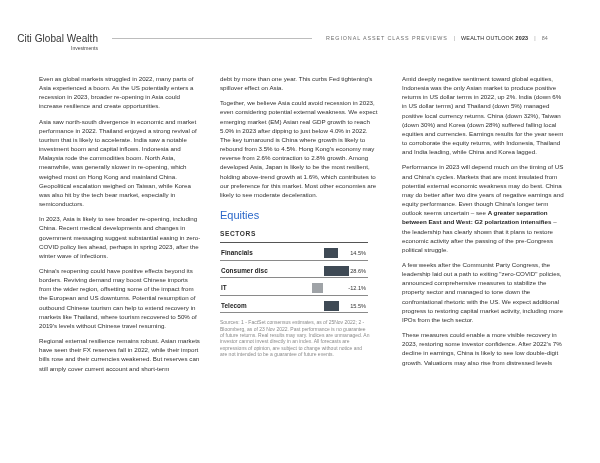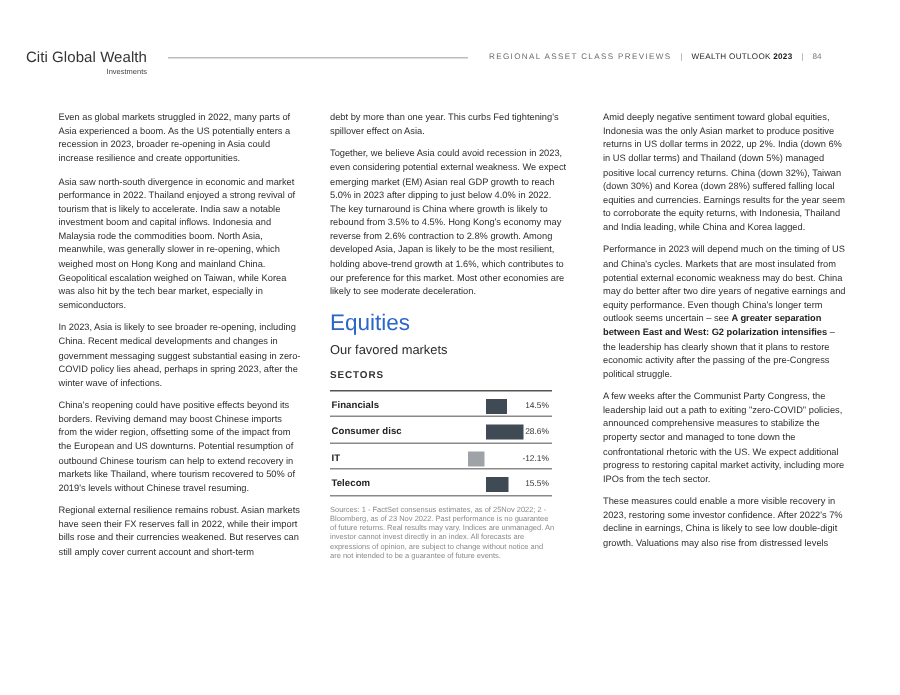--- a/index.html
+++ b/index.html
@@ -18,21 +18,21 @@
   .running-head .pub b { font-weight: bold; }
   .running-head .page { color: #777; }
 
   .col { position: absolute; top: 74px; font-size: 6.2px; line-height: 9.15px; color: #2f2f2f; }
   .col p { margin-bottom: 6px; }
   .col1 { left: 39px; width: 162px; }
   .col2 { left: 220px; width: 158px; top: 74px; }
   .col3 { left: 402px; width: 164px; }
   .col3 b { font-weight: bold; color: #1f1f1f; }
 
-  .equities-title { font-size: 15px; color: #255be3; margin-top: 12px; margin-bottom: 9px; color: #2a67c9; }
+  .equities-title { font-size: 11px; color: #255be3; margin-top: 12px; margin-bottom: 9px; color: #2a67c9; }
   .fav-title { font-size: 8.6px; color: #2a2a2a; margin-bottom: 8px; }
   .sectors-head { font-size: 6.6px; font-weight: bold; letter-spacing: 0.6px; color: #333; padding-bottom: 4px; border-bottom: 1px solid #555; width: 148px; }
   .sector-row { position: relative; height: 17.5px; border-bottom: 1px solid #8a8a8a; width: 148px; }
   .sector-row .lbl { position: absolute; left: 1px; top: 5px; font-size: 6.4px; color: #222; font-weight: bold; letter-spacing: 0.05px; }
   .sector-row .bar { position: absolute; top: 5px; height: 10px; background: #3f4a55; }
   .sector-row .bar.neg { background: #9fa3a7; }
   .sector-row .val { position: absolute; right: 2px; top: 6px; font-size: 5.6px; color: #333; }
   .sources { margin-top: 6px; font-size: 5px; line-height: 6.3px; color: #8a8a8a; width: 150px; }
 </style>
 </head>
@@ -58,21 +58,20 @@
   <p>Asia saw north-south divergence in economic and market performance in 2022. Thailand enjoyed a strong revival of tourism that is likely to accelerate. India saw a notable investment boom and capital inflows. Indonesia and Malaysia rode the commodities boom. North Asia, meanwhile, was generally slower in re-opening, which weighed most on Hong Kong and mainland China. Geopolitical escalation weighed on Taiwan, while Korea was also hit by the tech bear market, especially in semiconductors.</p>
   <p>In 2023, Asia is likely to see broader re-opening, including China. Recent medical developments and changes in government messaging suggest substantial easing in zero-COVID policy lies ahead, perhaps in spring 2023, after the winter wave of infections.</p>
   <p>China's reopening could have positive effects beyond its borders. Reviving demand may boost Chinese imports from the wider region, offsetting some of the impact from the European and US downturns. Potential resumption of outbound Chinese tourism can help to extend recovery in markets like Thailand, where tourism recovered to 50% of 2019's levels without Chinese travel resuming.</p>
   <p>Regional external resilience remains robust. Asian markets have seen their FX reserves fall in 2022, while their import bills rose and their currencies weakened. But reserves can still amply cover current account and short-term</p>
 </div>
 
 <div class="col col2">
   <p>debt by more than one year. This curbs Fed tightening's spillover effect on Asia.</p>
   <p>Together, we believe Asia could avoid recession in 2023, even considering potential external weakness. We expect emerging market (EM) Asian real GDP growth to reach 5.0% in 2023 after dipping to just below 4.0% in 2022. The key turnaround is China where growth is likely to rebound from 3.5% to 4.5%. Hong Kong's economy may reverse from 2.6% contraction to 2.8% growth. Among developed Asia, Japan is likely to be the most resilient, holding above-trend growth at 1.6%, which contributes to our preference for this market. Most other economies are likely to see moderate deceleration.</p>
   <div class="equities-title">Equities</div>
-  <div class="fav-title">Our favored markets</div>
   <div class="sectors-head">SECTORS</div>
 
   <div class="sector-row">
     <span class="lbl">Financials</span>
     <span class="bar" style="left:104px;width:14px;"></span>
     <span class="val">14.5%</span>
   </div>
   <div class="sector-row">
     <span class="lbl">Consumer disc</span>
     <span class="bar" style="left:104px;width:25px;"></span>

